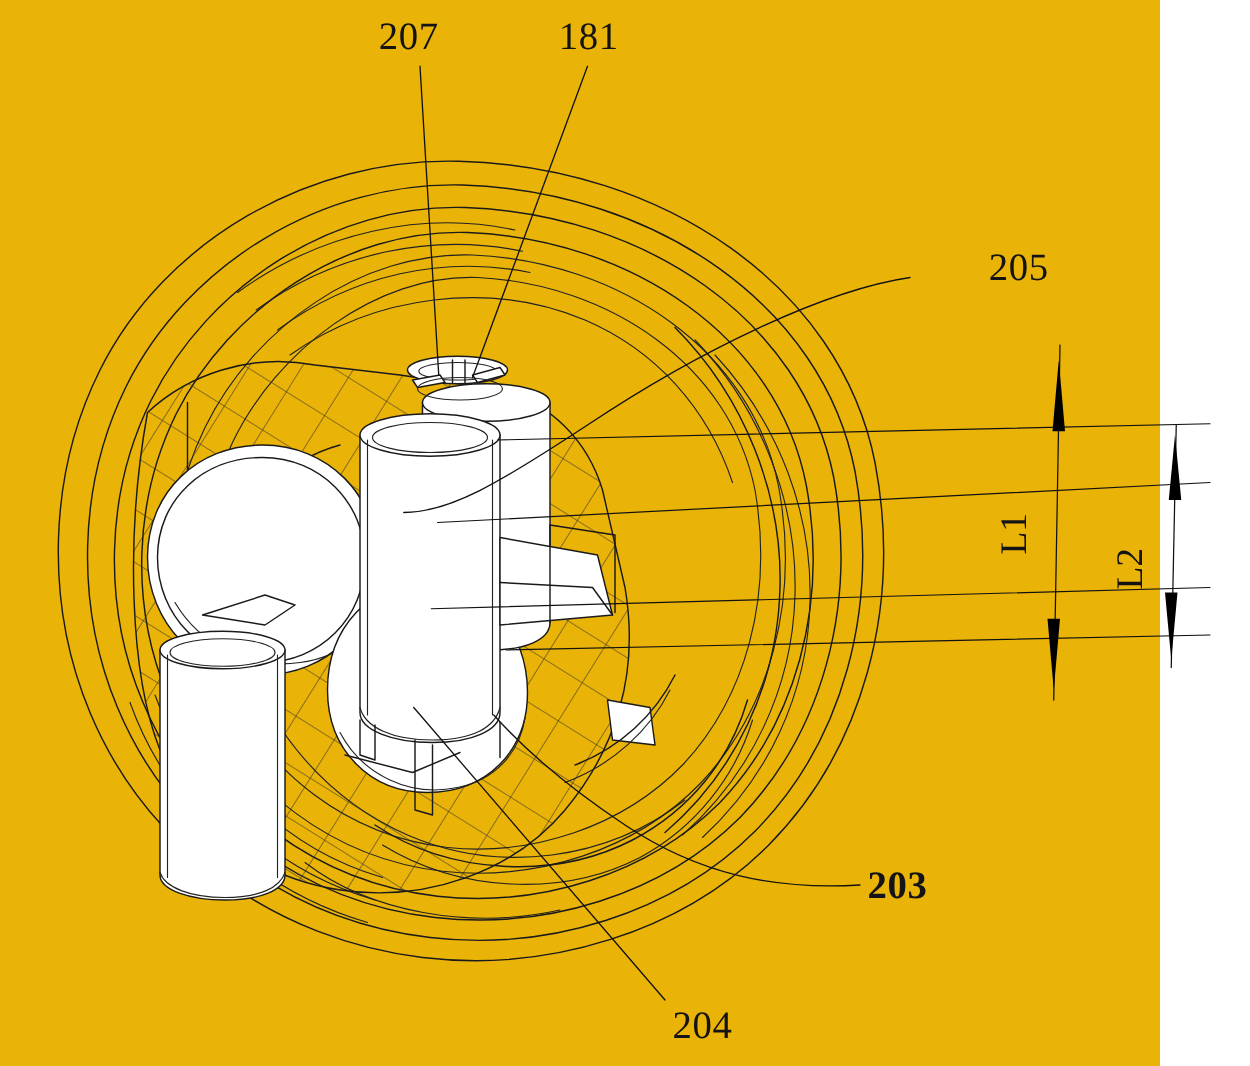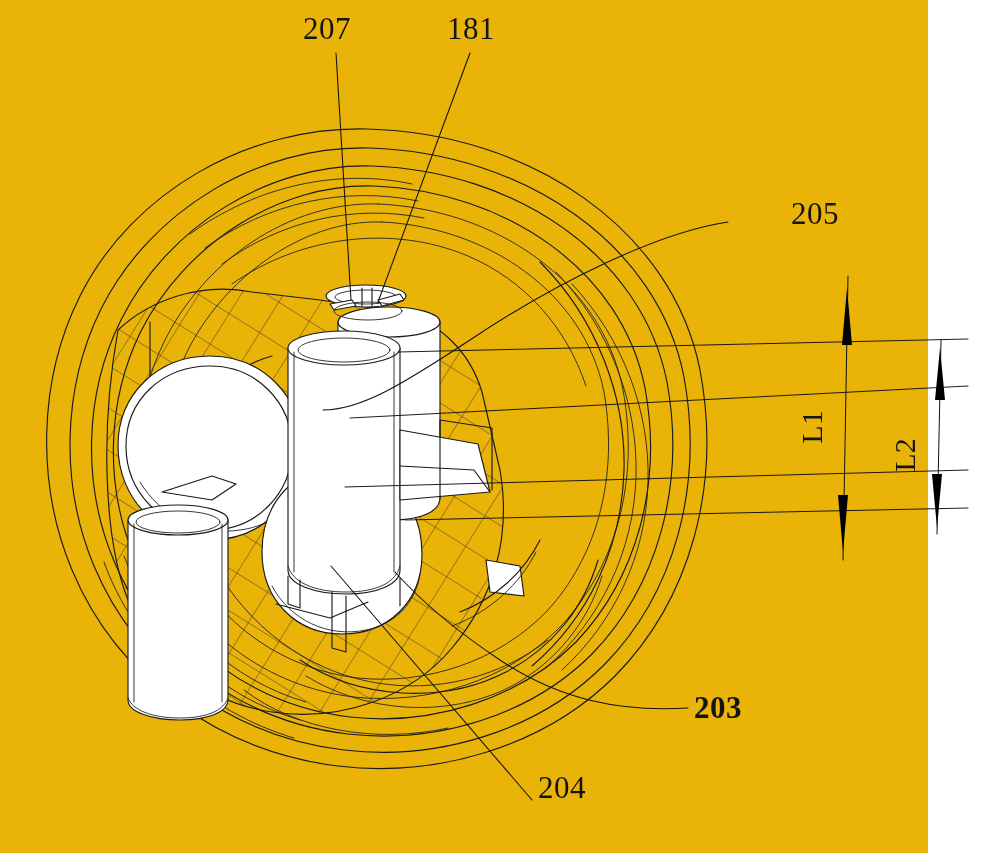--- a/index.html
+++ b/index.html
@@ -375,19 +375,19 @@
   </svg>
 
   <div class="ref-label" style="left:303px; top:13px;">207</div>
 
   <div class="ref-label" style="left:447px; top:13px;">181</div>
 
   <div class="ref-label" style="left:761px; top:198px;margin-left:30px;">205</div>
 
   <div class="ref-label" style="left:694px; top:692px;font-weight:bold;">203</div>
 
-  <div class="ref-label" style="left:538px; top:772px;">204</div>
+  <div class="ref-label" style="left:538px; top:804px;">204</div>
 
   <div class="dim-label rot90" style="left:795px; top:412px;">L1</div>
 
   <div class="dim-label rot90" style="left:888px; top:440px;">L2</div>
 
 </div>
 
 </body></html>

